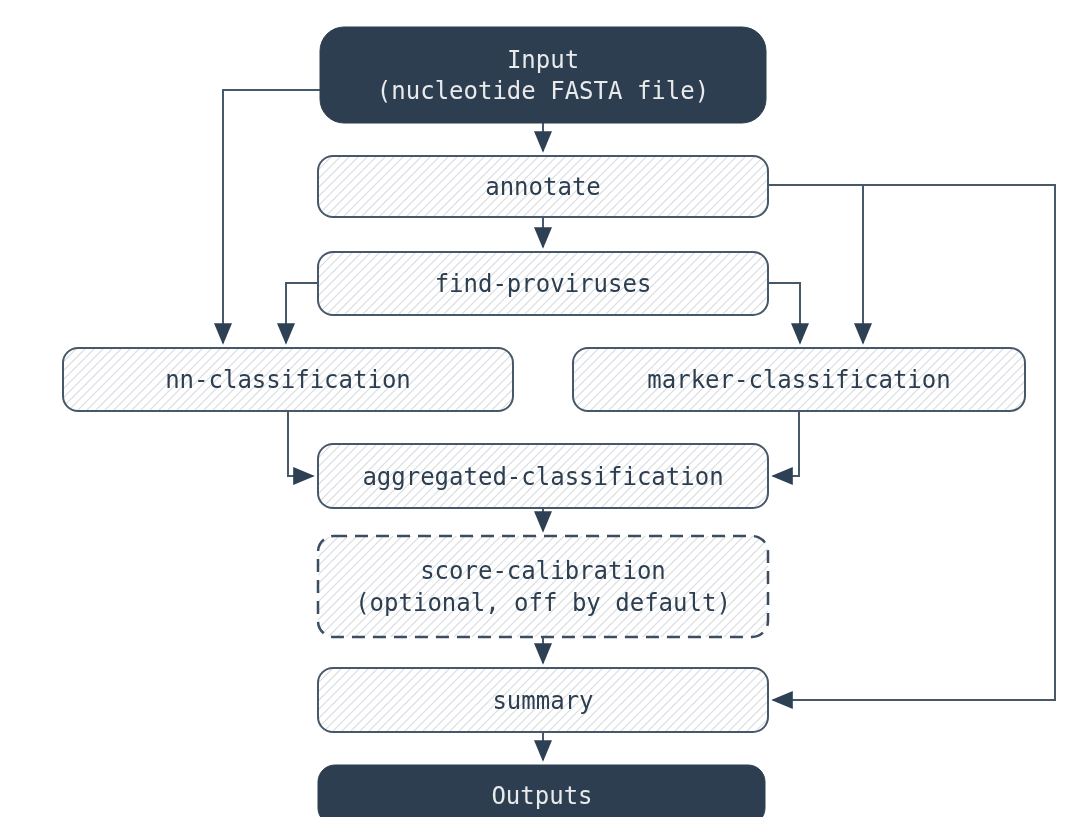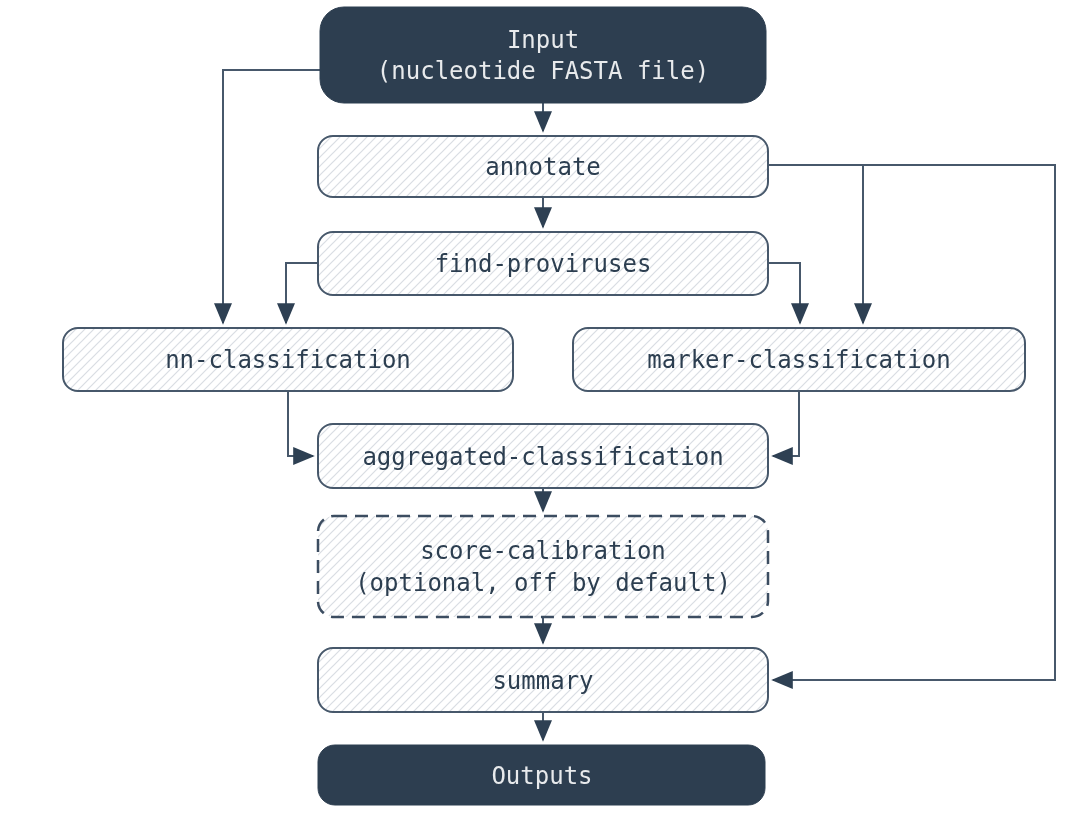--- a/index.html
+++ b/index.html
@@ -8,20 +8,21 @@
     background: #ffffff;
     width: 1080px;
     height: 817px;
     overflow: hidden;
     font-family: "DejaVu Sans Mono", "Liberation Mono", monospace;
   }
   .diagram-wrap {
     width: 1080px;
     height: 738px;
     position: relative;
+    margin-top: 20px;
   }
   svg { display: block; }
   .edge {
     fill: none;
     stroke: #47586b;
     stroke-width: 2;
   }
   .node-box-light {
     fill: url(#hatch);
     stroke: #47586b;

